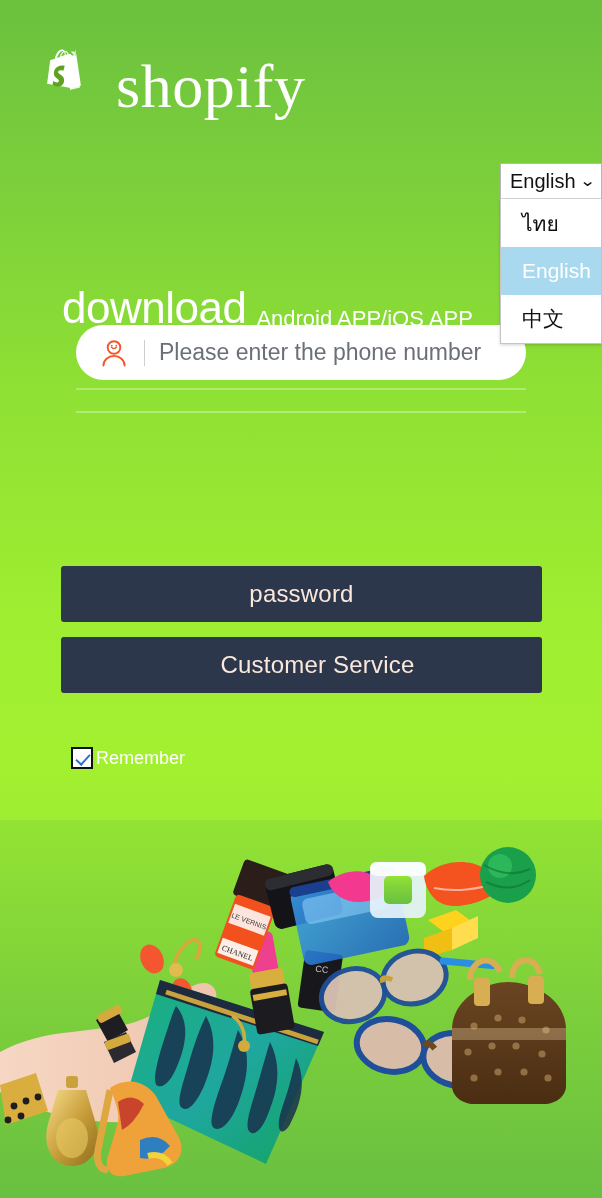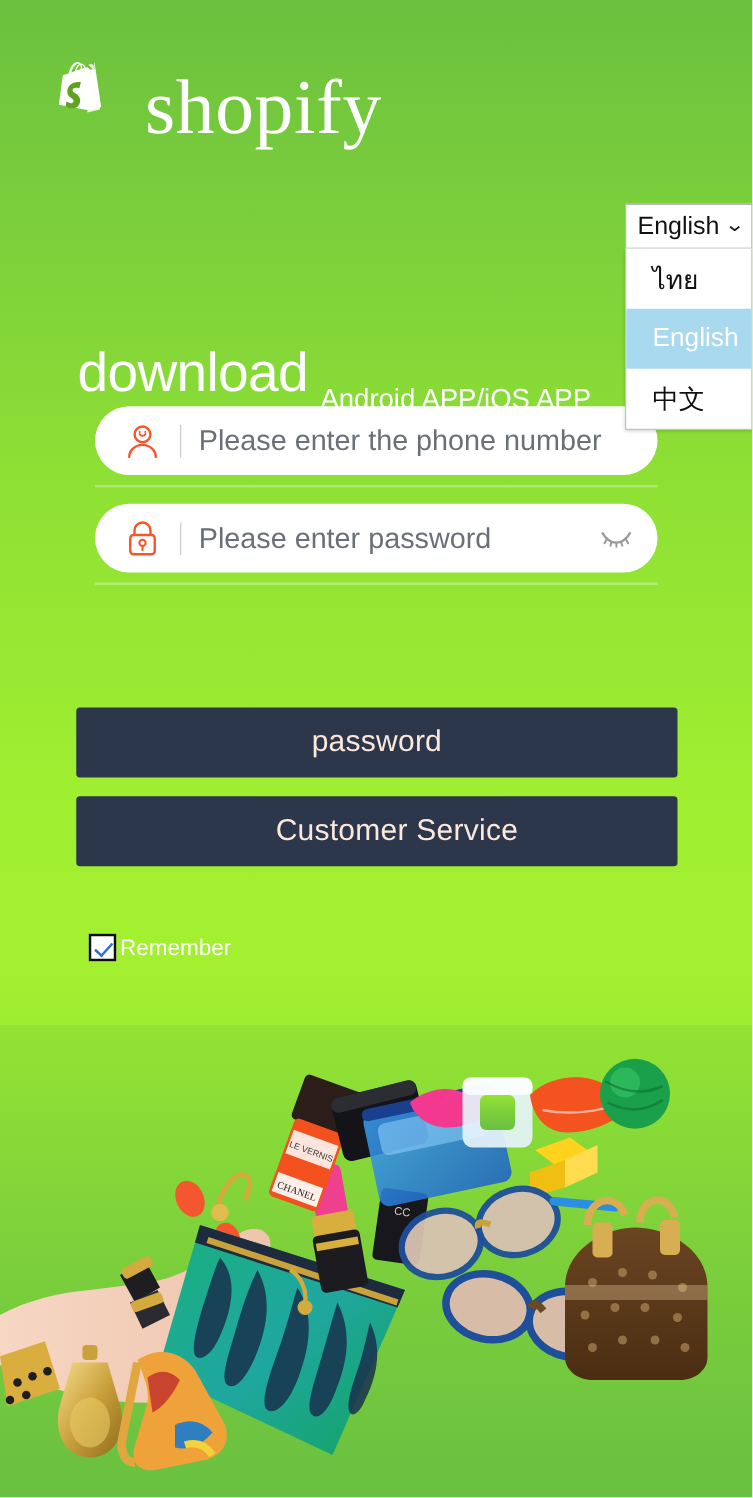--- a/index.html
+++ b/index.html
@@ -106,21 +106,21 @@
     background: #a8d9ef;
     color: #ffffff;
   }
 
   
   .headline {
     position: absolute;
     left: 62px;
     top: 268px;
     display: flex;
-    align-items: center;
+    align-items: flex-end;
     white-space: nowrap;
   }
   .headline-main {
     color: #ffffff;
     font-size: 44px;
     line-height: 1;
     letter-spacing: -0.5px;
   }
   .headline-sub {
     color: #ffffff;
@@ -311,42 +311,20 @@
           <path d="M4.4 27.5c0-5.3 4.8-9.6 10.6-9.6s10.6 4.3 10.6 9.6" fill="none" stroke="#f4552a" stroke-width="1.9" stroke-linecap="round"></path>
         </svg>
       </span>
       <span class="field-div"></span>
       <input class="field-input" type="text" placeholder="Please enter the phone number" style="">
     </div>
     <div class="underline"></div>
   </div>
 
   <div class="field-block pass">
-    <div class="field">
-      <span class="field-icon">
-        <svg width="30" height="32" viewBox="0 0 30 32" xmlns="http://www.w3.org/2000/svg" aria-hidden="true">
-          <path d="M8.6 13V9.4a6.4 6.4 0 0 1 12.8 0V13" fill="none" stroke="#f4552a" stroke-width="1.9"></path>
-          <rect x="5.2" y="13" width="19.6" height="15.4" rx="2.6" fill="none" stroke="#f4552a" stroke-width="1.9"></rect>
-          <circle cx="15" cy="19.3" r="2.5" fill="none" stroke="#f4552a" stroke-width="1.7"></circle>
-          <path d="M15 21.6v3.4" stroke="#f4552a" stroke-width="1.7" stroke-linecap="round"></path>
-        </svg>
-      </span>
-      <span class="field-div"></span>
-      <input class="field-input" type="text" placeholder="Please enter password" style="">
-      <span class="eye-btn">
-        <svg width="28" height="20" viewBox="0 0 28 20" xmlns="http://www.w3.org/2000/svg" aria-hidden="true">
-          <path d="M3 5.5c3 5 7 7.6 11 7.6S22 10.5 25 5.5" fill="none" stroke="#9a9a9a" stroke-width="1.8" stroke-linecap="round"></path>
-          <path d="M6.4 10.3 4.6 13.6" stroke="#9a9a9a" stroke-width="1.6" stroke-linecap="round"></path>
-          <path d="M10.3 12.4 9.4 15.6" stroke="#9a9a9a" stroke-width="1.6" stroke-linecap="round"></path>
-          <path d="M14.1 13.1v3.3" stroke="#9a9a9a" stroke-width="1.6" stroke-linecap="round"></path>
-          <path d="M17.9 12.4l.9 3.2" stroke="#9a9a9a" stroke-width="1.6" stroke-linecap="round"></path>
-          <path d="M21.7 10.3l1.8 3.3" stroke="#9a9a9a" stroke-width="1.6" stroke-linecap="round"></path>
-        </svg>
-      </span>
-    </div>
     <div class="underline"></div>
   </div>
 
   <button class="btn register">password</button>
   <button class="btn service">Customer Service</button>
 
   <div class="remember">
     <span class="cbox"></span>
     <span class="remember-label">Remember</span>
   </div>

